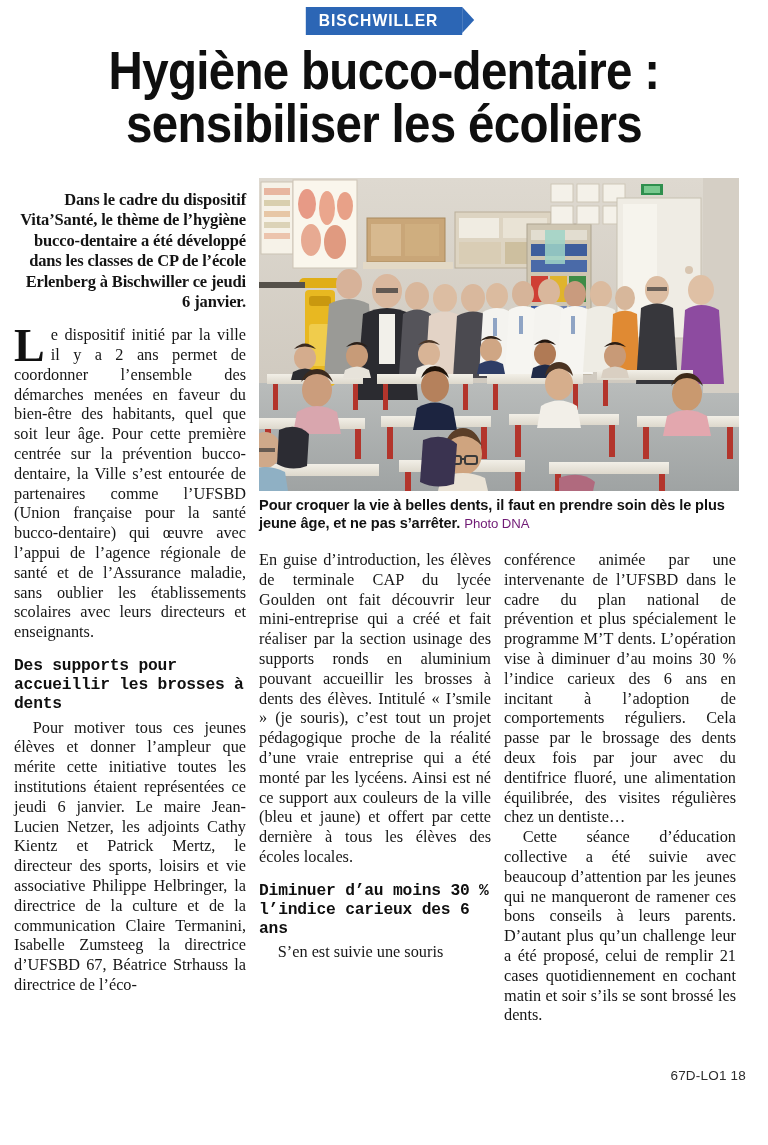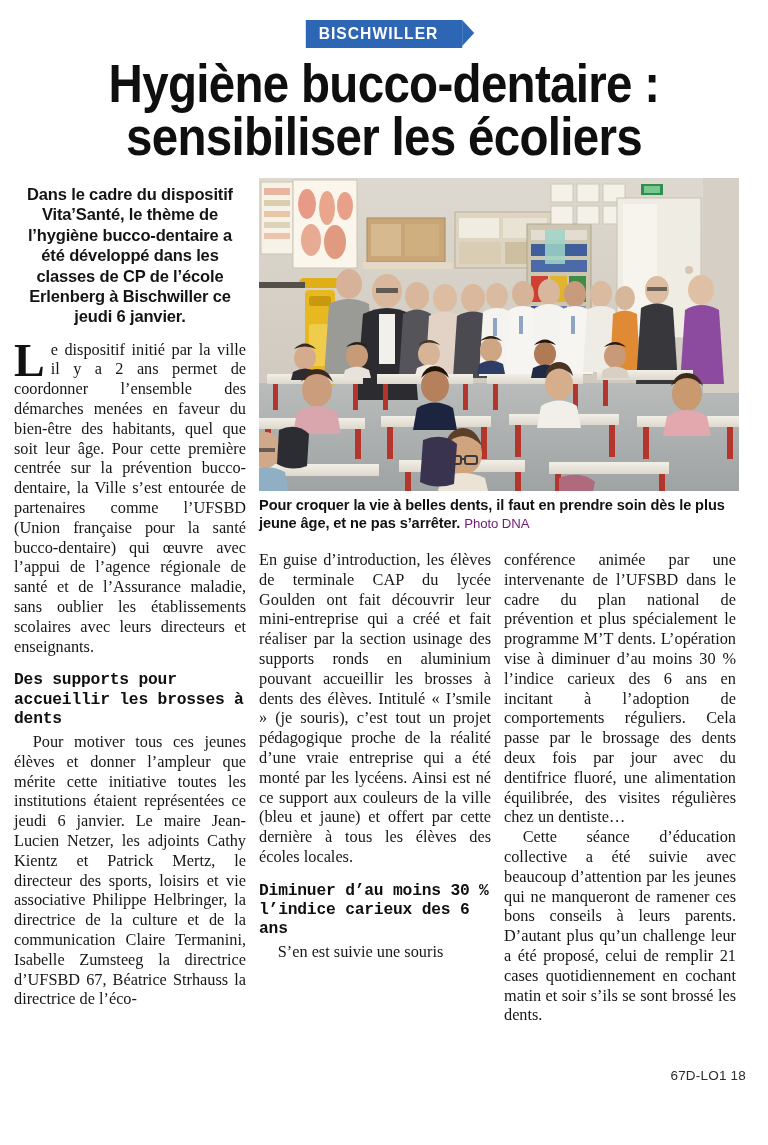--- a/index.html
+++ b/index.html
@@ -7,21 +7,21 @@
     width:768px;height:1145px;
     background:#ffffff;
     font-family:"Liberation Serif", serif;
     color:#111;
     position:relative;
     overflow:hidden;
   }
   .page{
     position:relative;
     width:768px;height:1145px;
-    padding:13px;
+    padding:0;
     box-sizing:border-box;
   }
 
   
   .kicker-wrap{
     width:100%;
     display:flex;
     justify-content:center;
     padding-top:7px;
   }
@@ -75,28 +75,28 @@
     position:absolute;
     top:0;
     width:232px;
   }
   .col1{left:0;}
   .col2{left:245px;}
   .col3{left:490px;}
 
   
   .chapo{
-    font-family:Liberation Sans, sans-serif;
+    font-family:Liberation Serif, serif;
     font-weight:bold;
     font-size:16.5px;
     line-height:1.235;
     color:#141414;
     letter-spacing:-0.15px;
-    margin:6px 0 13px 0;
-    text-align:center;
+    margin:12px 0 13px 0;
+    text-align:right;
   }
 
   
   .body p{
     margin:0;
     font-family:"Liberation Serif", serif;
     font-size:16.3px;
     line-height:1.215;
     text-align:justify;
     text-justify:inter-word;

